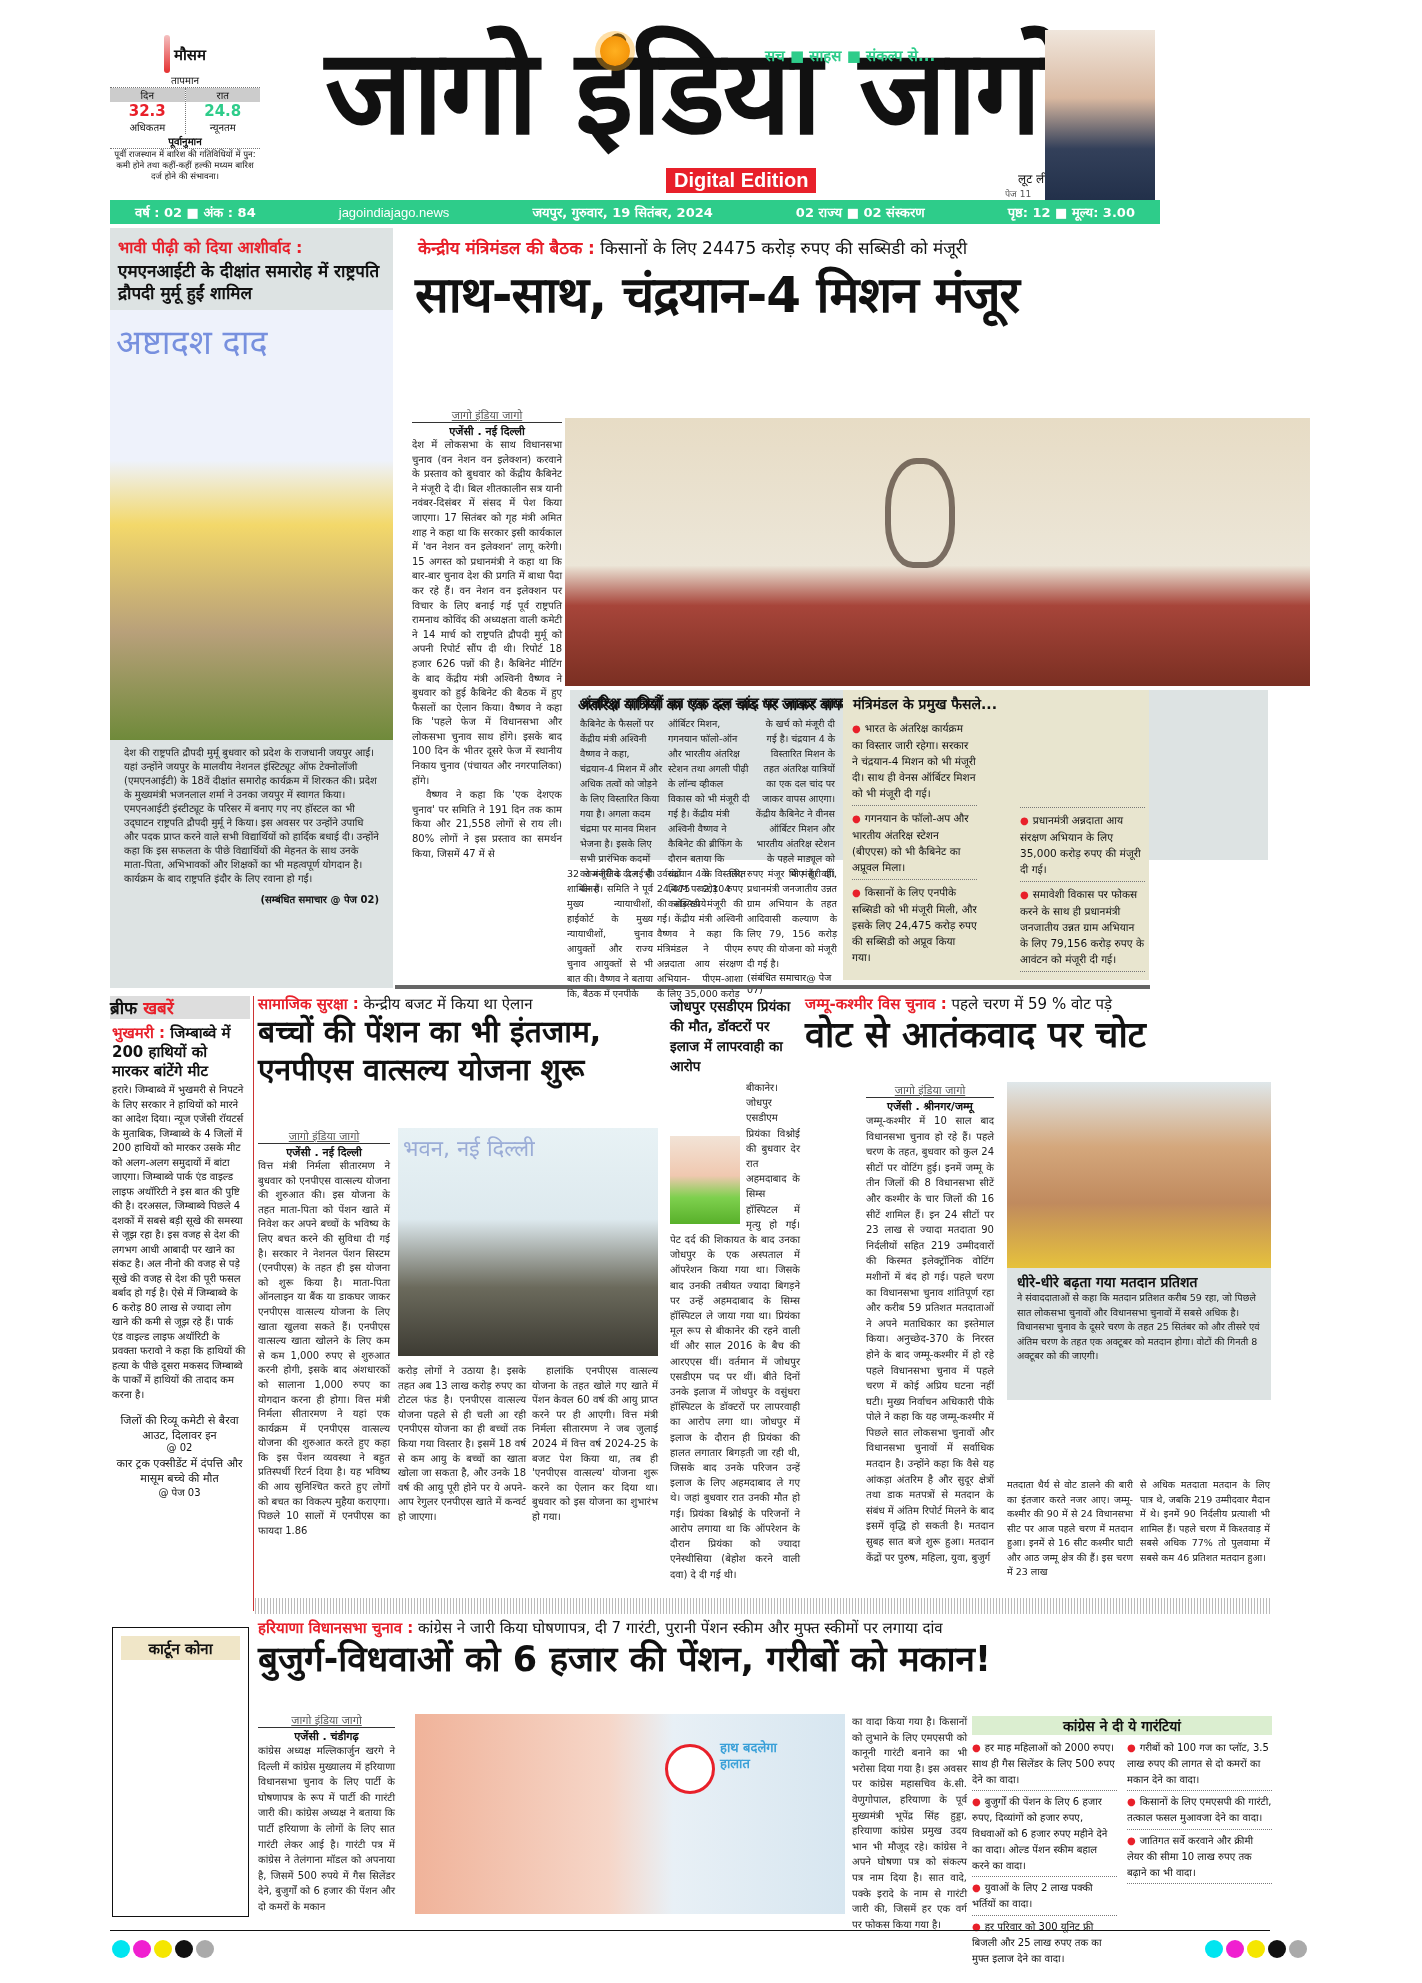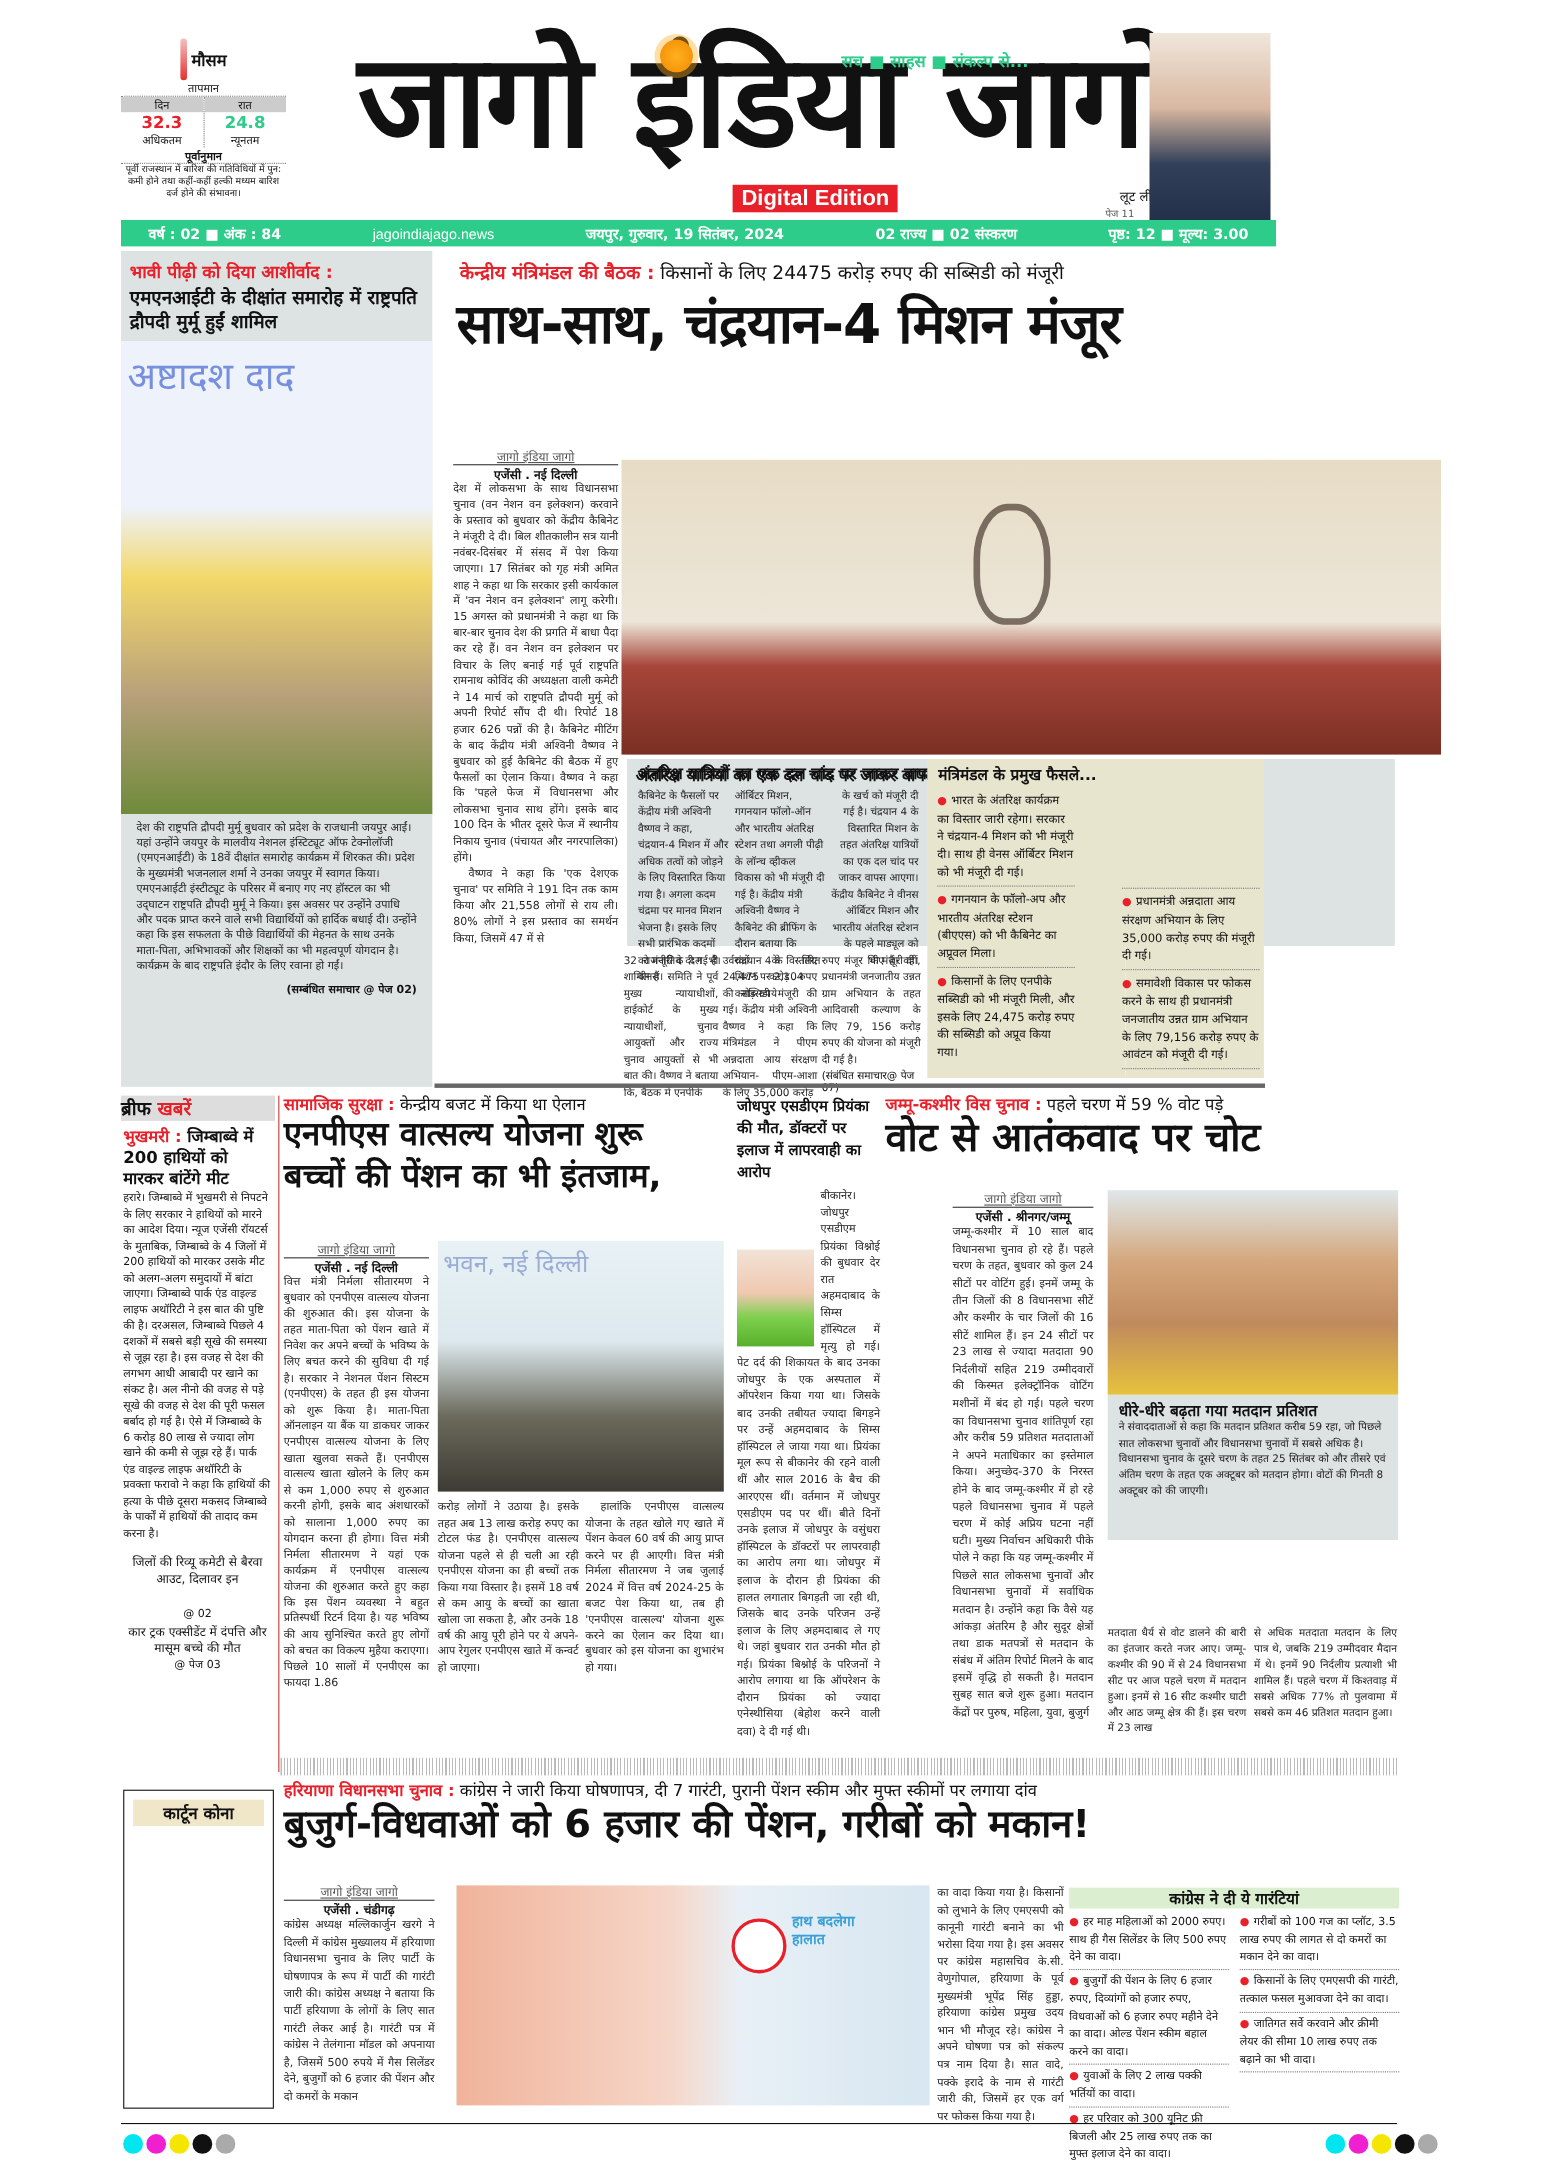--- a/index.html
+++ b/index.html
@@ -126,36 +126,36 @@
   <span style="color:#e8202a">खबरें</span>
 </div>
 <div class="abs" style="left:253px;top:996px;width:1px;height:615px;background:#c33"></div>
 <div class="abs" style="left:112px;top:1024px;width:135px">
   <div style="font-size:15px;font-weight:bold;line-height:19px">
     <span style="color:#e8202a">भुखमरी :</span>
     <span>जिम्बाब्वे में 200 हाथियों को मारकर बांटेंगे मीट</span>
   </div>
   <div style="font-size:10px;line-height:14.5px;margin-top:2px">हरारे। जिम्बाब्वे में भुखमरी से निपटने के लिए सरकार ने हाथियों को मारने का आदेश दिया। न्यूज एजेंसी रॉयटर्स के मुताबिक, जिम्बाब्वे के 4 जिलों में 200 हाथियों को मारकर उसके मीट को अलग-अलग समुदायों में बांटा जाएगा। जिम्बाब्वे पार्क एंड वाइल्ड लाइफ अथॉरिटी ने इस बात की पुष्टि की है। दरअसल, जिम्बाब्वे पिछले 4 दशकों में सबसे बड़ी सूखे की समस्या से जूझ रहा है। इस वजह से देश की लगभग आधी आबादी पर खाने का संकट है। अल नीनो की वजह से पड़े सूखे की वजह से देश की पूरी फसल बर्बाद हो गई है। ऐसे में जिम्बाब्वे के 6 करोड़ 80 लाख से ज्यादा लोग खाने की कमी से जूझ रहे हैं। पार्क एंड वाइल्ड लाइफ अथॉरिटी के प्रवक्ता फरावो ने कहा कि हाथियों की हत्या के पीछे दूसरा मकसद जिम्बाब्वे के पार्कों में हाथियों की तादाद कम करना है।</div>
   <div style="font-size:11px;text-align:center;margin-top:10px">जिलों की रिव्यू कमेटी से बैरवा आउट, दिलावर इन</div>
-  <div style="font-size:10px;text-align:center;margin-top:20px">@ 02</div>
+  <div style="font-size:10px;text-align:center;margin-top:0">@ 02</div>
   <div style="font-size:11px;text-align:center;margin-top:2px">कार ट्रक एक्सीडेंट में दंपत्ति और मासूम बच्चे की मौत</div>
   <div style="font-size:10px;text-align:center">@ पेज 03</div>
 </div>
 
 <div class="abs" style="left:112px;top:1627px;width:137px;height:290px;border:1px solid #111;padding:8px">
   <div style="background:#f0e6c8;text-align:center;font-weight:bold;font-size:15px;padding:2px 0">कार्टून कोना</div>
 </div>
 
 <div class="abs" style="left:258px;top:993px;font-size:15px;white-space:nowrap">
   <span style="color:#e8202a;font-weight:bold">सामाजिक सुरक्षा :</span>
   <span>केन्द्रीय बजट में किया था ऐलान</span>
 </div>
 <div class="abs" style="left:258px;top:1013px;width:440px;font-size:30px;font-weight:900;line-height:38px">
+  <div>बच्चों की पेंशन का भी इंतजाम,</div>
   <div>एनपीएस वात्सल्य योजना शुरू</div>
-  <div>बच्चों की पेंशन का भी इंतजाम,</div>
 </div>
 <div class="abs" style="left:258px;top:1128px;width:132px">
   <div class="byline-src">जागो इंडिया जागो</div>
   <div class="byline-loc">एजेंसी . नई दिल्ली</div>
   <div class="col-text" style="font-size:10px;line-height:14.6px">वित्त मंत्री निर्मला सीतारमण ने बुधवार को एनपीएस वात्सल्य योजना की शुरुआत की। इस योजना के तहत माता-पिता को पेंशन खाते में निवेश कर अपने बच्चों के भविष्य के लिए बचत करने की सुविधा दी गई है। सरकार ने नेशनल पेंशन सिस्टम (एनपीएस) के तहत ही इस योजना को शुरू किया है। माता-पिता ऑनलाइन या बैंक या डाकघर जाकर एनपीएस वात्सल्य योजना के लिए खाता खुलवा सकते हैं। एनपीएस वात्सल्य खाता खोलने के लिए कम से कम 1,000 रुपए से शुरुआत करनी होगी, इसके बाद अंशधारकों को सालाना 1,000 रुपए का योगदान करना ही होगा। वित्त मंत्री निर्मला सीतारमण ने यहां एक कार्यक्रम में एनपीएस वात्सल्य योजना की शुरुआत करते हुए कहा कि इस पेंशन व्यवस्था ने बहुत प्रतिस्पर्धी रिटर्न दिया है। यह भविष्य की आय सुनिश्चित करते हुए लोगों को बचत का विकल्प मुहैया कराएगा। पिछले 10 सालों में एनपीएस का फायदा 1.86</div>
 </div>
 <div class="abs photo" style="left:398px;top:1128px;width:260px;height:228px;background:linear-gradient(180deg,#e8f2f5 0%,#dde9ee 40%,#6b6a5c 70%,#3d3b33 100%);border:none">
   <div style="position:absolute;left:5px;top:4px;font-size:22px;color:#6a80c4;opacity:.6">भवन, नई दिल्ली</div>
 </div>
 <div class="abs col-text" style="left:398px;top:1364px;width:128px;font-size:10px;line-height:14.6px">करोड़ लोगों ने उठाया है। इसके तहत अब 13 लाख करोड़ रुपए का टोटल फंड है। एनपीएस वात्सल्य योजना पहले से ही चली आ रही एनपीएस योजना का ही बच्चों तक किया गया विस्तार है। इसमें 18 वर्ष से कम आयु के बच्चों का खाता खोला जा सकता है, और उनके 18 वर्ष की आयु पूरी होने पर ये अपने-आप रेगुलर एनपीएस खाते में कन्वर्ट हो जाएगा।</div>

